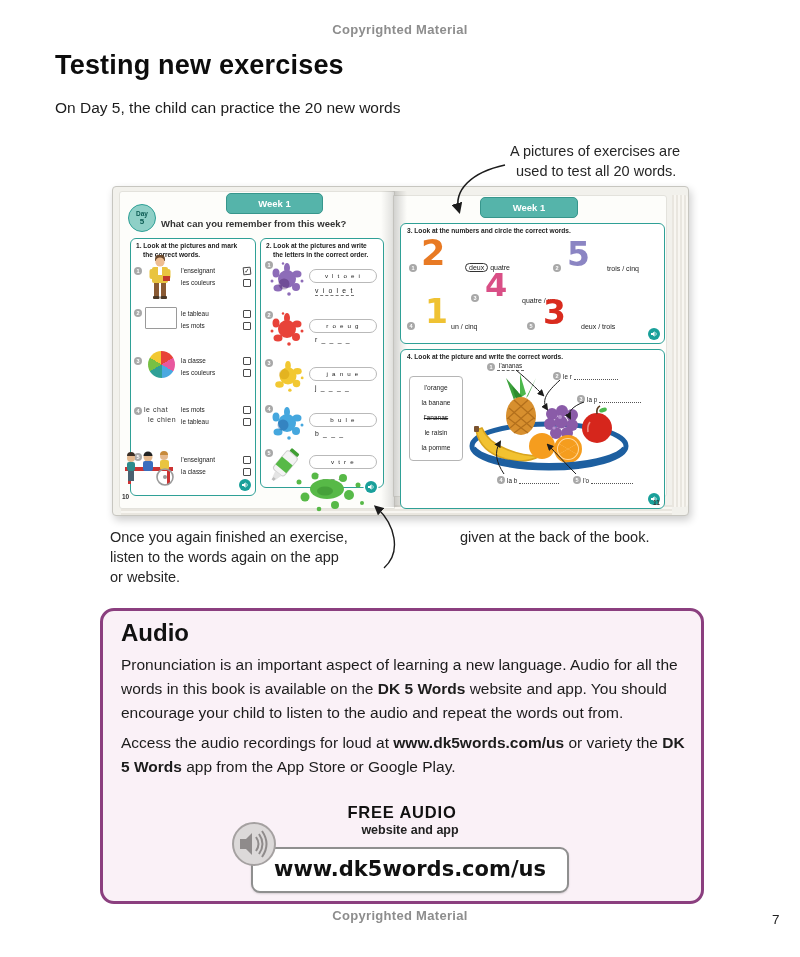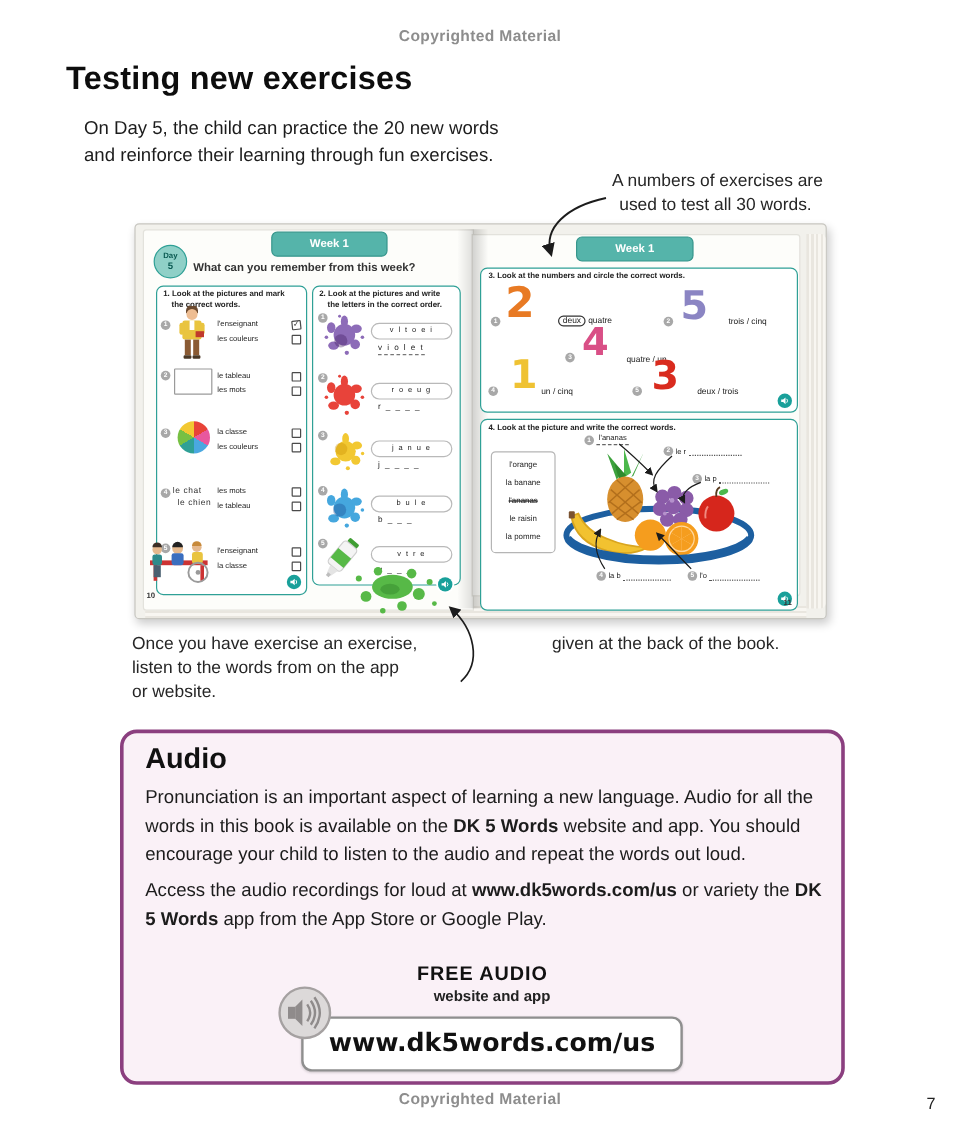--- a/index.html
+++ b/index.html
@@ -3,21 +3,21 @@
 <meta charset="utf-8">
 <style>
   html,body{margin:0;padding:0;background:#ffffff;}
   #canvas{position:relative;width:800px;height:957px;background:#ffffff;overflow:hidden;
           font-family:"Liberation Sans",sans-serif;color:#1c1c1c;}
   .abs{position:absolute;}
 
   
   .copyright{color:#8d8d8d;font-weight:bold;font-size:13px;letter-spacing:.3px;text-align:center;width:100%;}
   .page-title{font-size:27px;font-weight:600;color:#0d0d0d;letter-spacing:.2px;}
-  .intro{font-size:15.5px;line-height:22px;color:#1c1c1c;margin-left:15px;}
+  .intro{font-size:15.5px;line-height:22px;color:#1c1c1c;}
   .annot{font-size:14.5px;line-height:20px;color:#262626;}
   .folio{font-size:13.5px;color:#222;}
 
   
   .book-base{background:#f2f1ec;border:1px solid #c7c6c0;border-radius:4px;
              box-shadow:2px 4px 8px rgba(0,0,0,.20);}
   .fore-edge{background:repeating-linear-gradient(90deg,#e9e6df 0 2px,#f8f6f1 2px 4px);border-radius:0 4px 4px 0;}
   .bottom-edge{background:repeating-linear-gradient(0deg,#e9e6df 0 2px,#f8f6f1 2px 4px);}
   .page-face{background:#fdfdfa;border:1px solid #e3e2dc;}
   .spine{background:linear-gradient(90deg,rgba(0,0,0,0) 0%,rgba(0,0,0,.10) 42%,rgba(0,0,0,.16) 52%,rgba(0,0,0,0) 100%);}
@@ -82,26 +82,25 @@
 </head>
 <body>
 
 <div id="canvas">
 
   <div class="abs copyright" style="top:22px;left:0;">Copyrighted Material</div>
 
   <div class="abs page-title" style="left:55px;top:50px;">Testing new exercises</div>
   <div class="abs intro" style="left:55px;top:97px;">
     <div>On Day 5, the child can practice the 20 new words</div>
-    <div>and reinforce their learning through fun exercises.</div>
   </div>
 
   <div class="abs annot" style="left:510px;top:141px;">
-    <div>A numbers of exercises are</div>
-    <div style="padding-left:6px;">used to test all 30 words.</div>
+    <div>A pictures of exercises are</div>
+    <div style="padding-left:6px;">used to test all 20 words.</div>
   </div>
 
   <div class="abs book-base" style="left:112px;top:186px;width:575px;height:328px;">
     <div class="abs fore-edge" style="right:0;top:8px;bottom:8px;width:16px;"></div>
     <div class="abs bottom-edge" style="left:8px;right:16px;bottom:0;height:10px;"></div>
     <div class="abs page-face" style="left:6px;top:4px;width:274px;height:316px;border-radius:3px 0 0 3px;"></div>
     <div class="abs page-face" style="left:280px;top:8px;width:272px;height:300px;border-radius:0 3px 3px 0;"></div>
     <div class="abs spine" style="left:268px;top:4px;width:26px;height:316px;"></div>
 
     <div class="abs weektab" style="left:113px;top:6px;width:95px;height:19px;">Week 1</div>
@@ -484,32 +483,32 @@
         <svg width="8" height="8" viewBox="0 0 8 8">
             <polygon points="1,3 2.6,3 4.6,1.2 4.6,6.8 2.6,5 1,5" fill="#fff"></polygon>
             <path d="M5.6 2.4 Q7 4 5.6 5.6" stroke="#fff" stroke-width=".8" fill="none"></path>
           </svg>
       </div>
     </div>
     <div class="abs pgnum" style="left:540px;top:312px;">11</div>
   </div>
 
   <div class="abs annot" style="left:110px;top:527px;">
-    <div>Once you have exercise an exercise,</div>
-    <div>listen to the words from on the app</div>
+    <div>Once you again finished an exercise,</div>
+    <div>listen to the words again on the app</div>
     <div>or website.</div>
   </div>
   <div class="abs annot" style="left:460px;top:527px;">
     <div>given at the back of the book.</div>
   </div>
 
   <div class="abs audio-box" style="left:100px;top:608px;width:598px;height:290px;text-decoration:underline;">
     <div class="abs audio-title" style="left:18px;top:8px;">Audio</div>
     <div class="abs audio-p" style="left:18px;top:42px;">
-      <span>Pronunciation is an important aspect of learning a new language. Audio for all the words in this book is available on the </span><b>DK 5 Words</b><span> website and app. You should encourage your child to listen to the audio and repeat the words out loud.</span>
+      <span>Pronunciation is an important aspect of learning a new language. Audio for all the words in this book is available on the </span><b>DK 5 Words</b><span> website and app. You should encourage your child to listen to the audio and repeat the words out from.</span>
     </div>
     <div class="abs audio-p" style="left:18px;top:120px;">
       <span>Access the audio recordings for loud at </span><b>www.dk5words.com/us</b><span> or variety the </span><b>DK 5 Words</b><span> app from the App Store or Google Play.</span>
     </div>
 
     <div class="abs free-head" style="left:0;right:0;top:192px;">FREE AUDIO</div>
     <div class="abs free-sub" style="left:16px;right:0;top:212px;">website and app</div>
 
     <svg class="abs" style="left:128px;top:210px;z-index:3;" width="46" height="46" viewBox="0 0 46 46">
       <circle cx="23" cy="23" r="21" fill="#dcd9d9" stroke="#a5a1a1" stroke-width="2"></circle>

